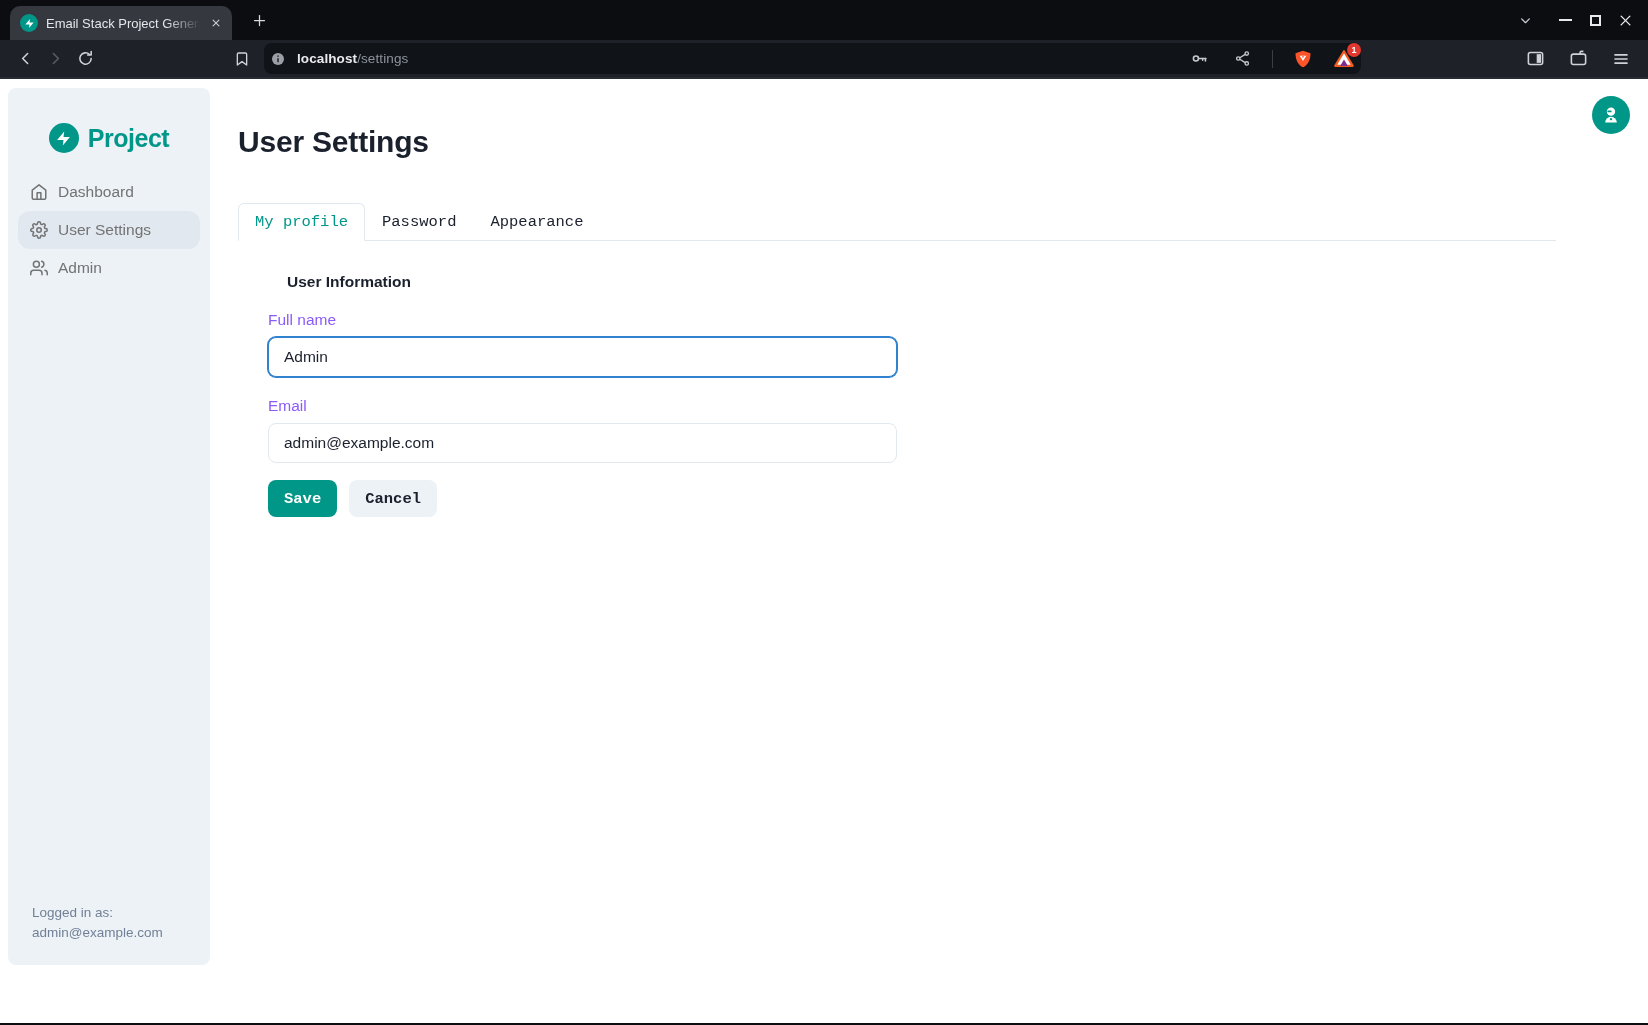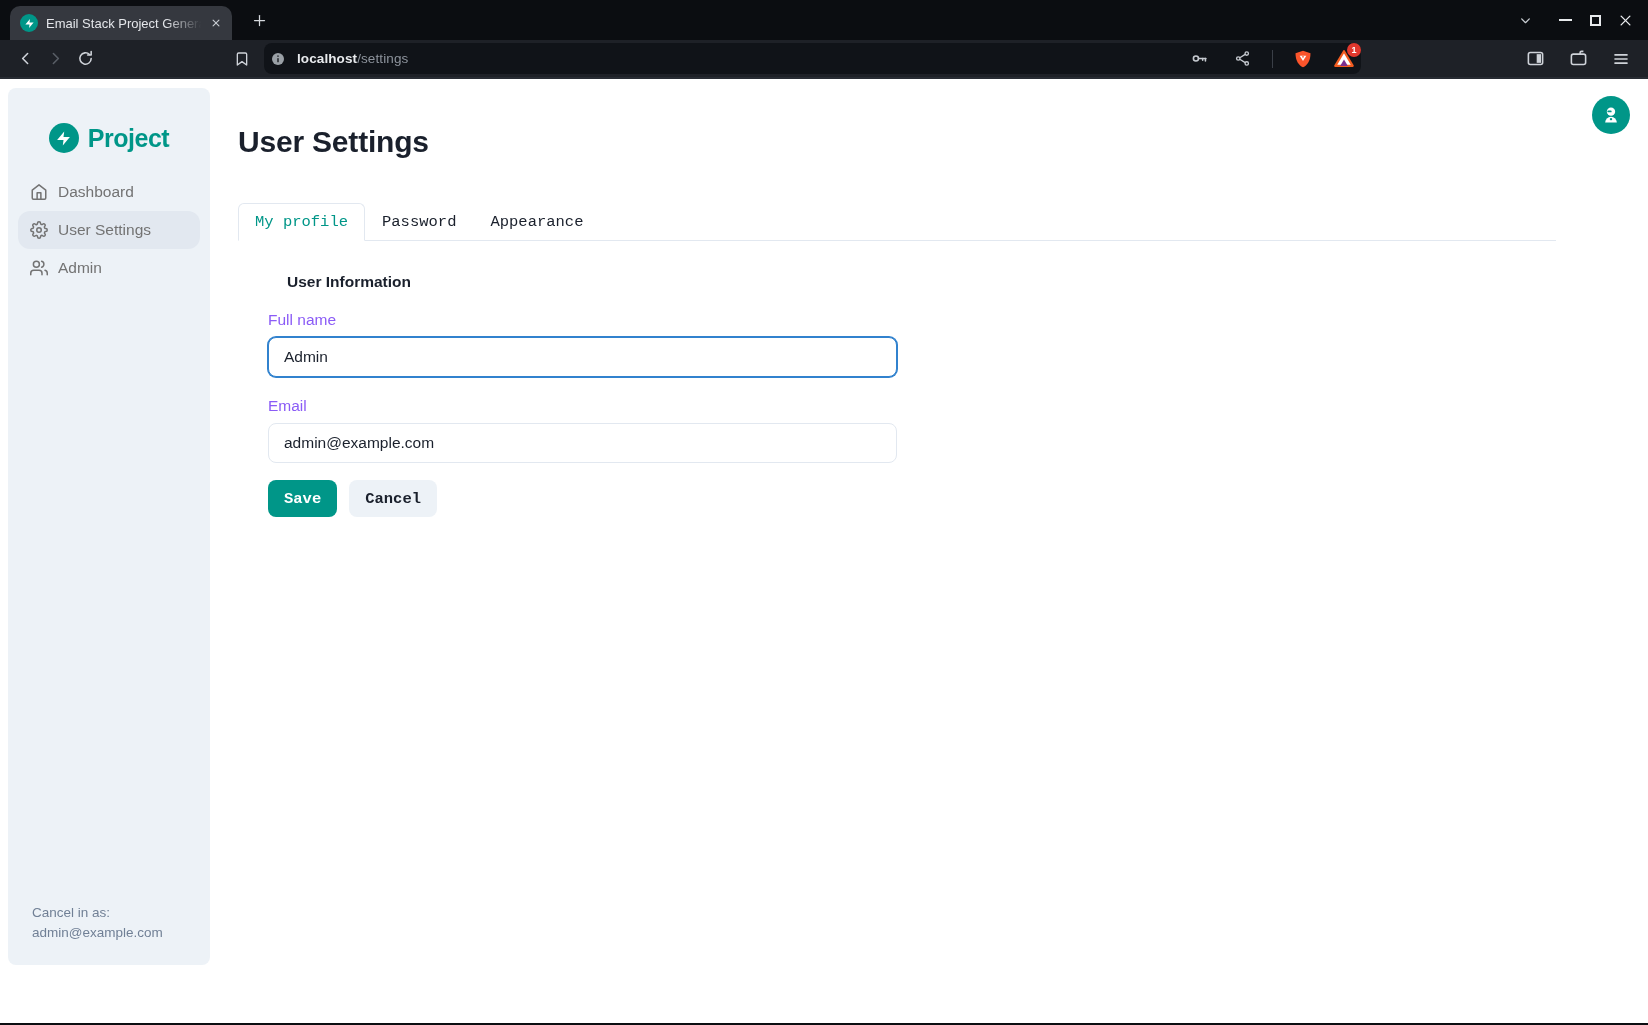--- a/index.html
+++ b/index.html
@@ -265,21 +265,21 @@
                 <path d="M16 21v-2a4 4 0 0 0-4-4H5a4 4 0 0 0-4 4v2"></path>
                 <circle cx="8.5" cy="7" r="4"></circle>
                 <path d="M23 21v-2a4 4 0 0 0-3-3.87"></path>
                 <path d="M15.5 3.13a4 4 0 0 1 0 7.75"></path>
               </svg>
           </span>
           <span>Admin</span>
         </div>
       </div>
       <div class="sidebar-footer">
-        <div>Cancel in as:</div>
+        <div>Logged in as:</div>
         <div>admin@example.com</div>
       </div>
     </div>
 
     <div class="avatar-btn">
       <span>
         <svg width="20" height="20" viewBox="0 0 24 24">
             <circle cx="12" cy="8" r="5" fill="#ffffff"></circle>
             <rect x="7.6" y="6.6" width="5.2" height="2.2" rx="1.1" fill="#009688"></rect>
             <path d="M5 21 a7 7 0 0 1 14 0 Z" fill="#ffffff"></path>

